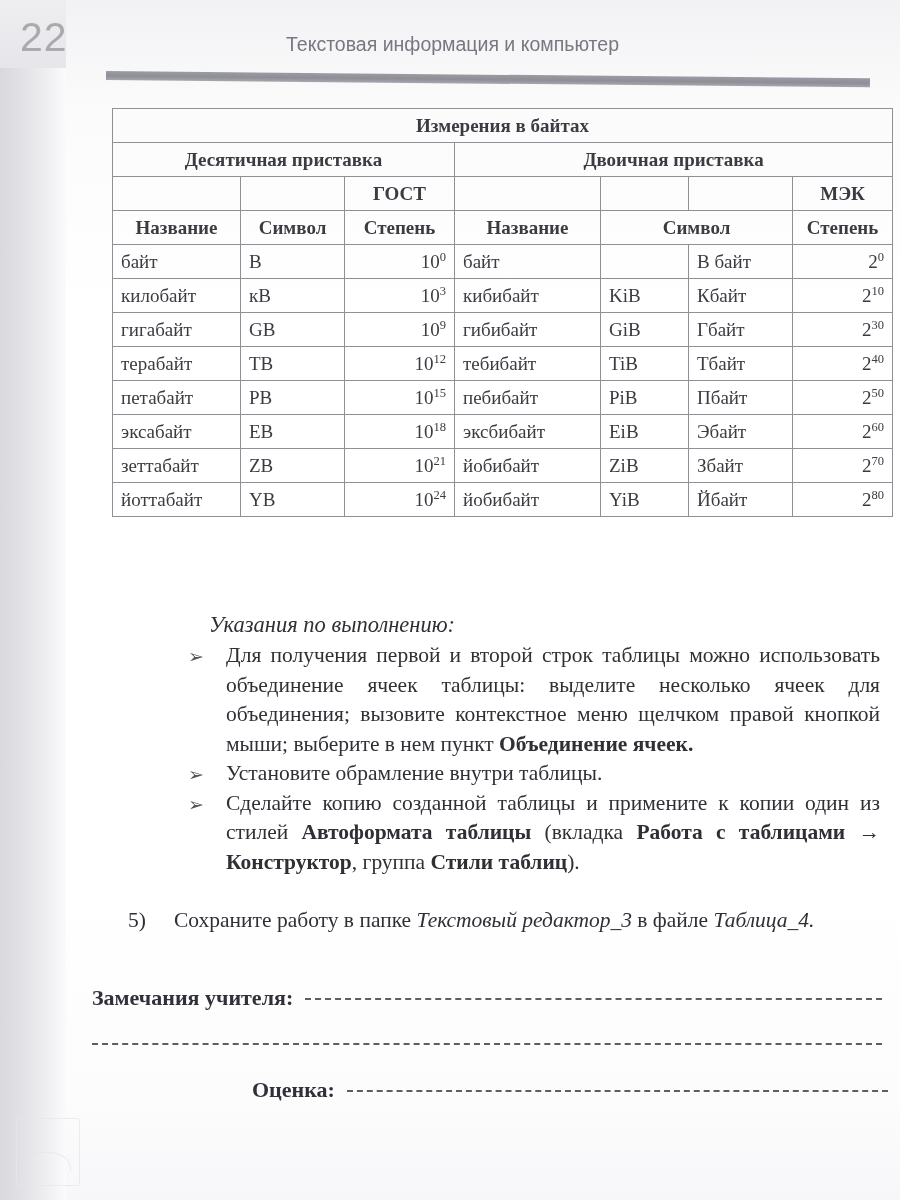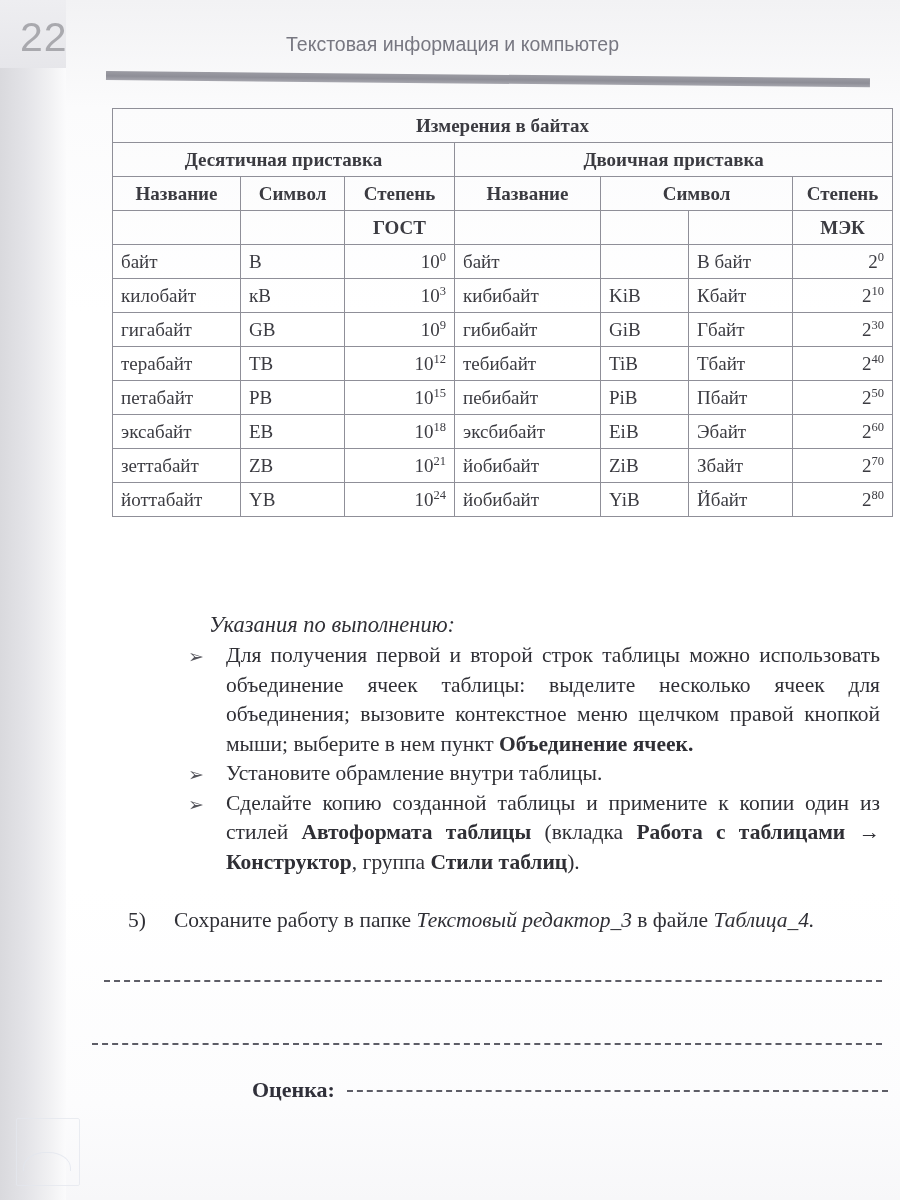--- a/index.html
+++ b/index.html
@@ -240,35 +240,35 @@
       </colgroup>
       <tbody id="tbl-body">
           <tr>
             <td class="c-title" colspan="7">Измерения в байтах</td>
           </tr>
           <tr>
             <td class="c-group" colspan="3">Десятичная приставка</td>
             <td class="c-group" colspan="4">Двоичная приставка</td>
           </tr>
           <tr>
+            <td class="c-blank"></td>
+            <td class="c-blank"></td>
+            <td class="c-std">ГОСТ</td>
+            <td class="c-blank"></td>
+            <td class="c-blank"></td>
+            <td class="c-blank"></td>
+            <td class="c-std">МЭК</td>
+          </tr>
+          <tr>
             <td class="c-col">Название</td>
             <td class="c-col">Символ</td>
             <td class="c-col">Степень</td>
             <td class="c-col">Название</td>
             <td class="c-col" colspan="2">Символ</td>
             <td class="c-col">Степень</td>
-          </tr>
-          <tr>
-            <td class="c-blank"></td>
-            <td class="c-blank"></td>
-            <td class="c-std">ГОСТ</td>
-            <td class="c-blank"></td>
-            <td class="c-blank"></td>
-            <td class="c-blank"></td>
-            <td class="c-std">МЭК</td>
           </tr>
           <tr>
             <td class="c-name">байт</td>
             <td class="c-sym">B</td>
             <td class="c-pow">10<sup>0</sup></td>
             <td class="c-name">байт</td>
             <td class="c-sym"></td>
             <td class="c-sym">B байт</td>
             <td class="c-pow">2<sup>0</sup></td>
           </tr>
@@ -347,20 +347,21 @@
         <li><span class="bullet-glyph">➢</span><span>Сделайте копию созданной таблицы и примените к копии один из стилей </span><b>Автоформата таблицы</b><span> (вкладка </span><b>Работа с таблицами</b><span> → </span><b>Конструктор</b><span>, группа </span><b>Стили таблиц</b><span>).</span></li>
       </ul>
   </div>
 
   <div id="item5">
     <span class="num">5)</span>
     <span class="body" id="item5-body"><span>Сохраните работу в папке </span><i>Текстовый редактор_3</i><span> в файле </span><i>Таблица_4.</i></span>
   </div>
 
   <div class="foot-row" id="foot-remarks">
+    <span class="foot-label">Замечания учителя:</span>
     <span class="dashline"></span>
   </div>
   <div id="foot-dash2"></div>
 
   <div class="foot-row" id="foot-grade">
     <span class="foot-label">Оценка:</span>
     <span class="dashline"></span>
   </div>
 </div>
 

